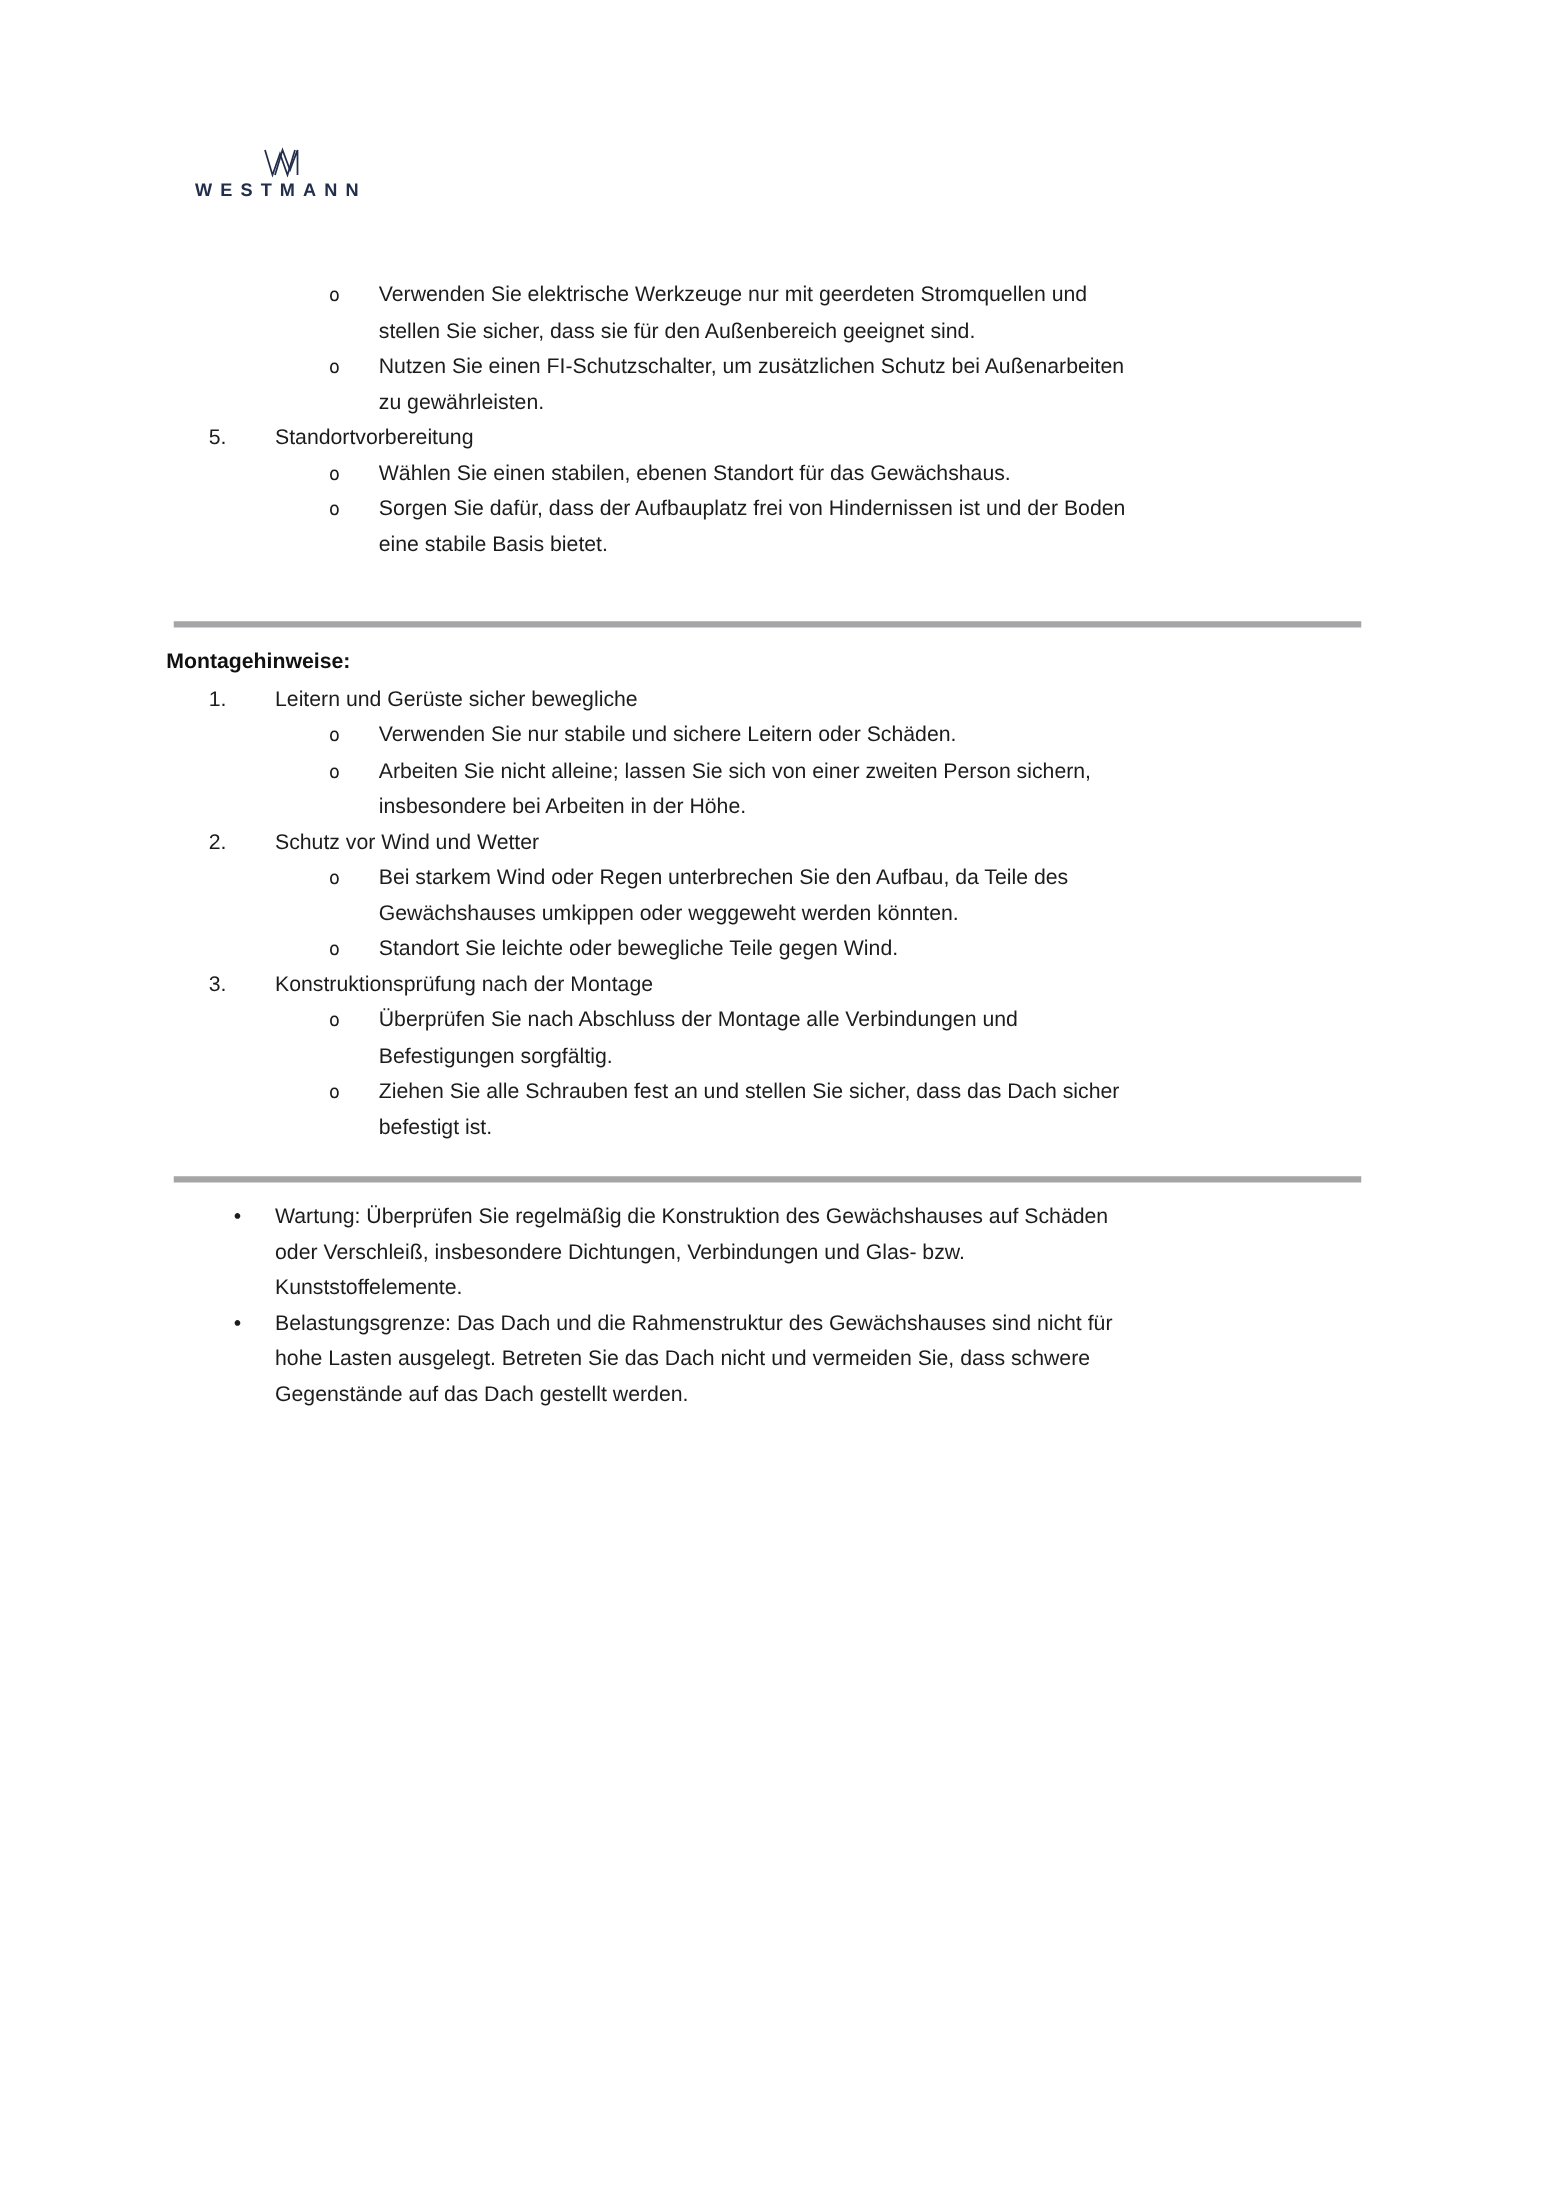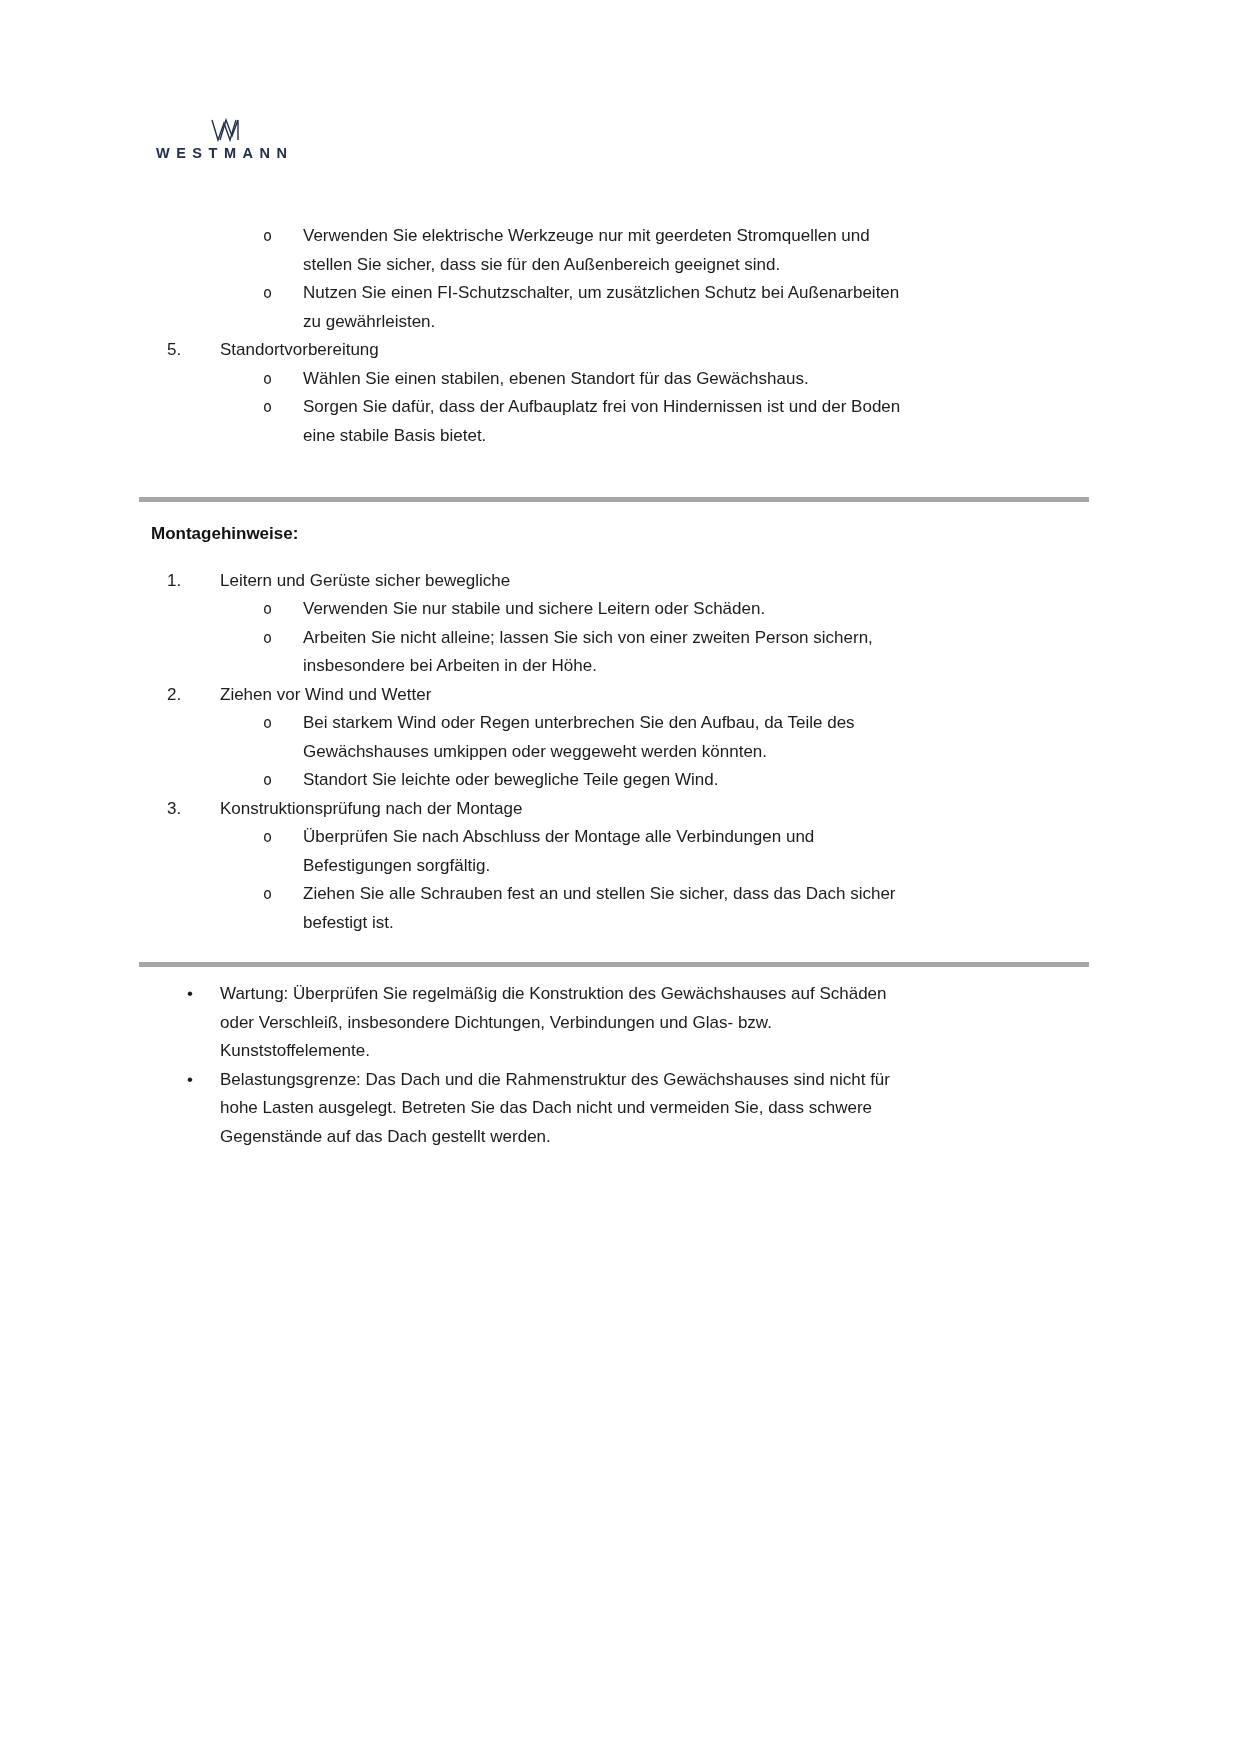--- a/index.html
+++ b/index.html
@@ -21,21 +21,21 @@
   .row{display:flex;align-items:flex-start;}
   .t{white-space:pre-line;}
   
   .l1{margin-left:34px;}
   .l1 .m{flex:none;width:53px;}
   .l1.disc .m{flex:none;width:33px;padding-left:20px;}
   
   .l2{margin-left:130px;}
   .l2 .m{flex:none;width:40px;font-family:"DejaVu Sans Mono","Liberation Mono",monospace;font-size:15px;}
   
-  .h{font-size:17px;line-height:28.5px;font-weight:700;color:#111111;margin:18px;}
+  .h{font-size:17px;line-height:28.5px;font-weight:700;color:#111111;margin:0;}
   .divider{height:5px;background:#a5a5a7;margin-left:6px;width:950px;}
   .divider.d1{margin-top:47px;margin-bottom:13px;}
   .divider.d2{margin-top:25px;margin-bottom:13px;}
   .list{margin-top:2px;}
   .list.b{margin-top:5px;}
 </style>
 </head>
 <body>
 
 <div class="page">
@@ -88,21 +88,21 @@
         <div class="t">Verwenden Sie nur stabile und sichere Leitern oder Schäden.</div>
       </div>
       <div class="row l2">
         <span class="m">o</span>
         <div class="t">Arbeiten Sie nicht alleine; lassen Sie sich von einer zweiten Person sichern,
 insbesondere bei Arbeiten in der Höhe.</div>
       </div>
 
       <div class="row l1">
         <span class="m">2.</span>
-        <div class="t">Ziehen vor Wind und Wetter</div>
+        <div class="t">Schutz vor Wind und Wetter</div>
       </div>
       <div class="row l2">
         <span class="m">o</span>
         <div class="t">Bei starkem Wind oder Regen unterbrechen Sie den Aufbau, da Teile des
 Gewächshauses umkippen oder weggeweht werden könnten.</div>
       </div>
       <div class="row l2">
         <span class="m">o</span>
         <div class="t">Standort Sie leichte oder bewegliche Teile gegen Wind.</div>
       </div>

